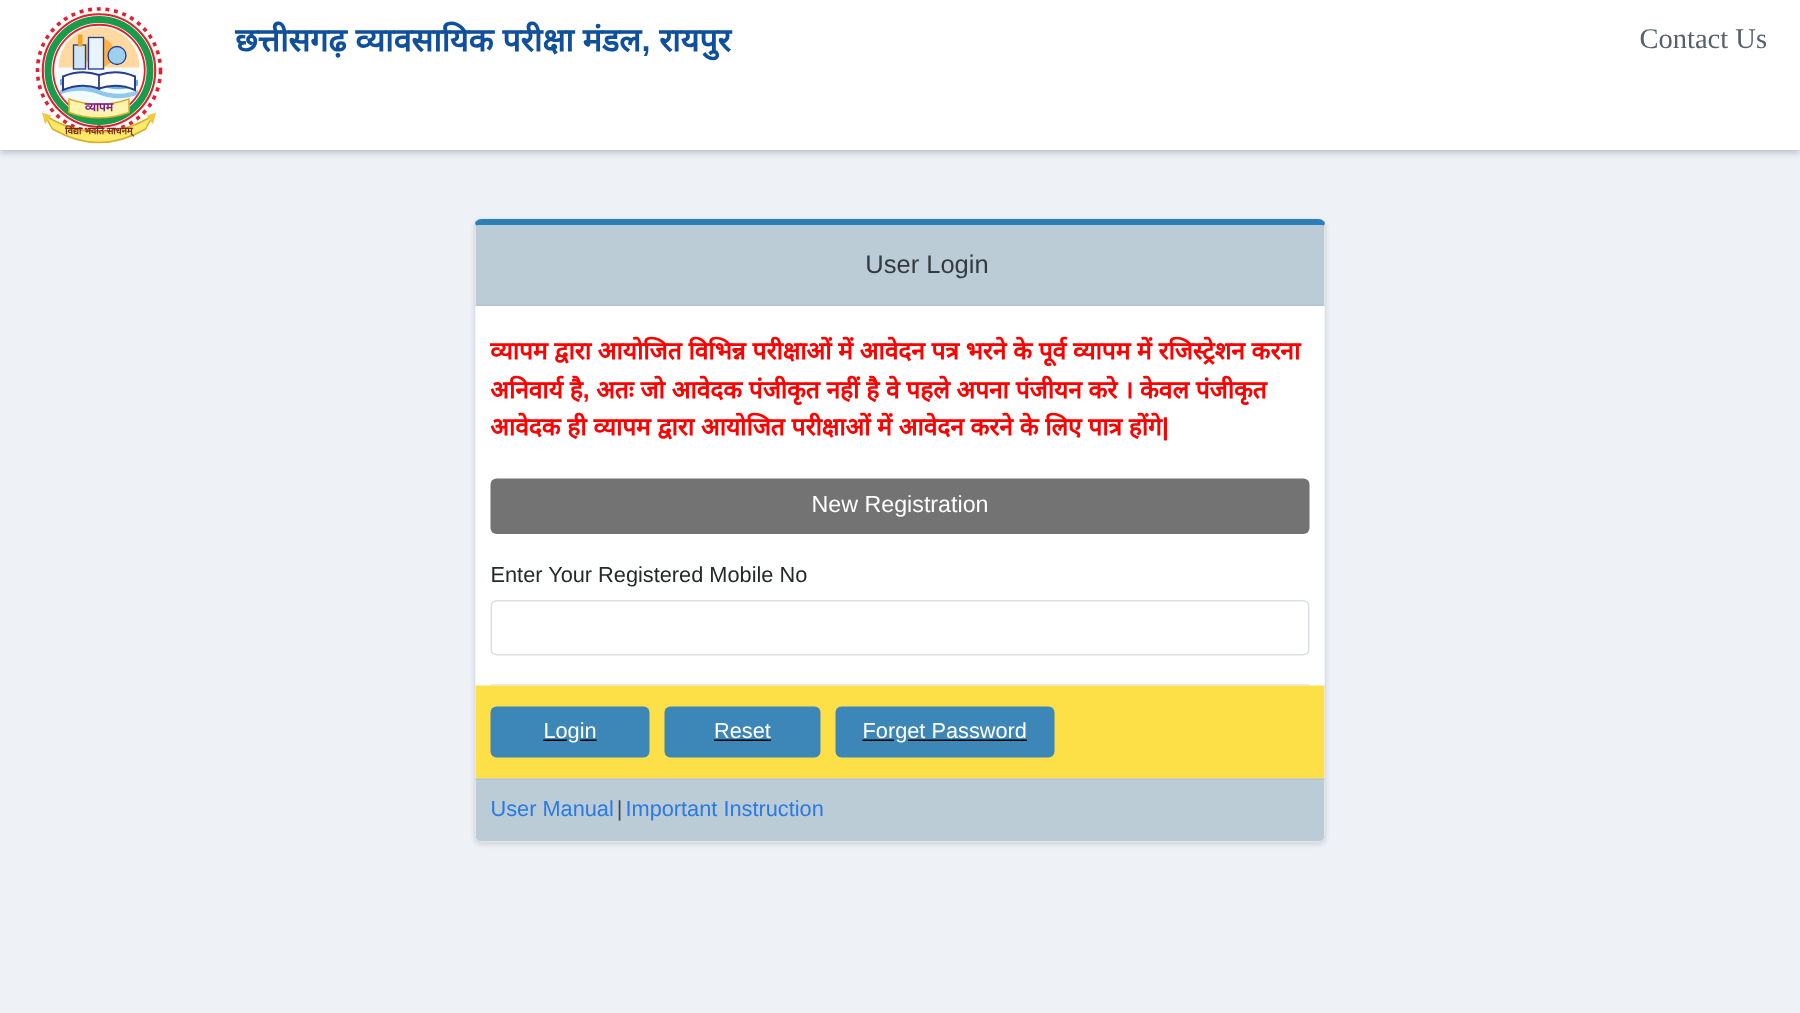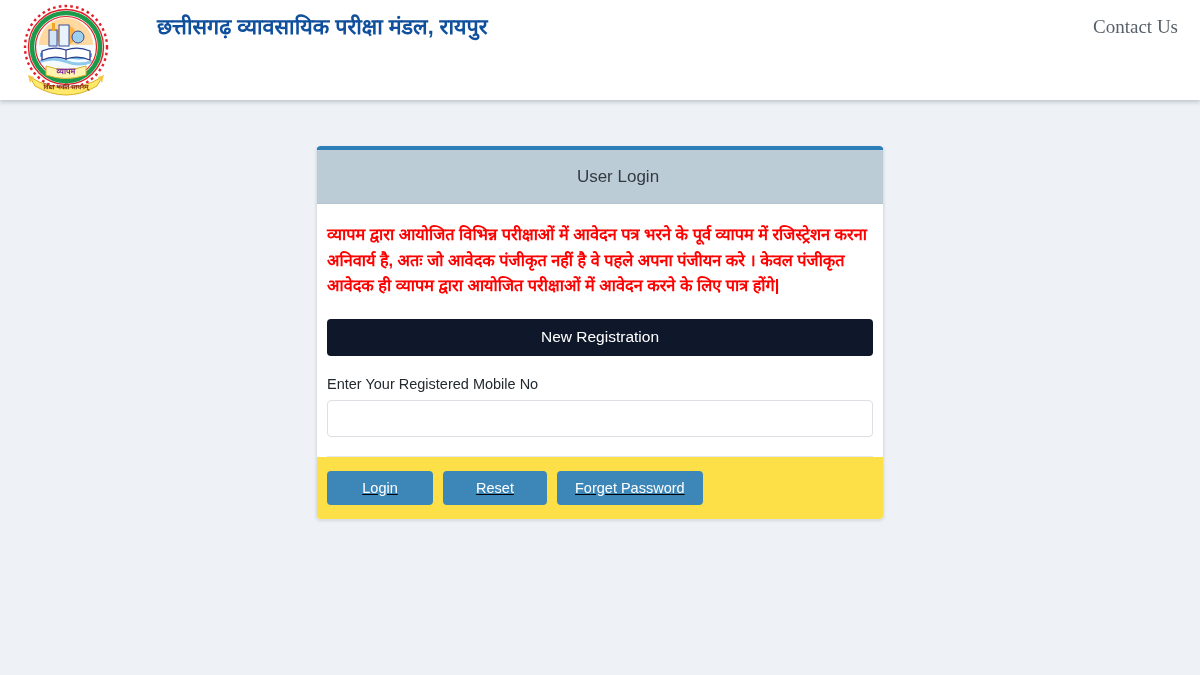--- a/index.html
+++ b/index.html
@@ -113,21 +113,21 @@
     line-height: 25.5px;
     margin: 0 0 20px 0;
     padding: 0 2px 0 0;
     font-family: Liberation Sans, sans-serif;
   }
 
   .btn-register {
     display: block;
     width: 100%;
     box-sizing: border-box;
-    background: #0f172a;
+    background: #737373;
     color: #ffffff;
     border: none;
     border-radius: 4px;
     height: 37px;
     font-size: 15.5px;
     font-family: "Liberation Sans", sans-serif;
     cursor: pointer;
     margin-bottom: 20px;
   }
 
@@ -267,14 +267,17 @@
 
     <hr class="card-divider">
   </div>
 
   <div class="btn-row">
     <button class="btn-blue wide-login">Login</button>
     <button class="btn-blue wide-reset">Reset</button>
     <button class="btn-blue">Forget Password</button>
   </div>
 
+  <div class="card-footer">
+    <a class="footer-link">User Manual</a><span class="footer-sep">|</span><a class="footer-link">Important Instruction</a>
+  </div>
 
 </div>
 
 </body></html>

